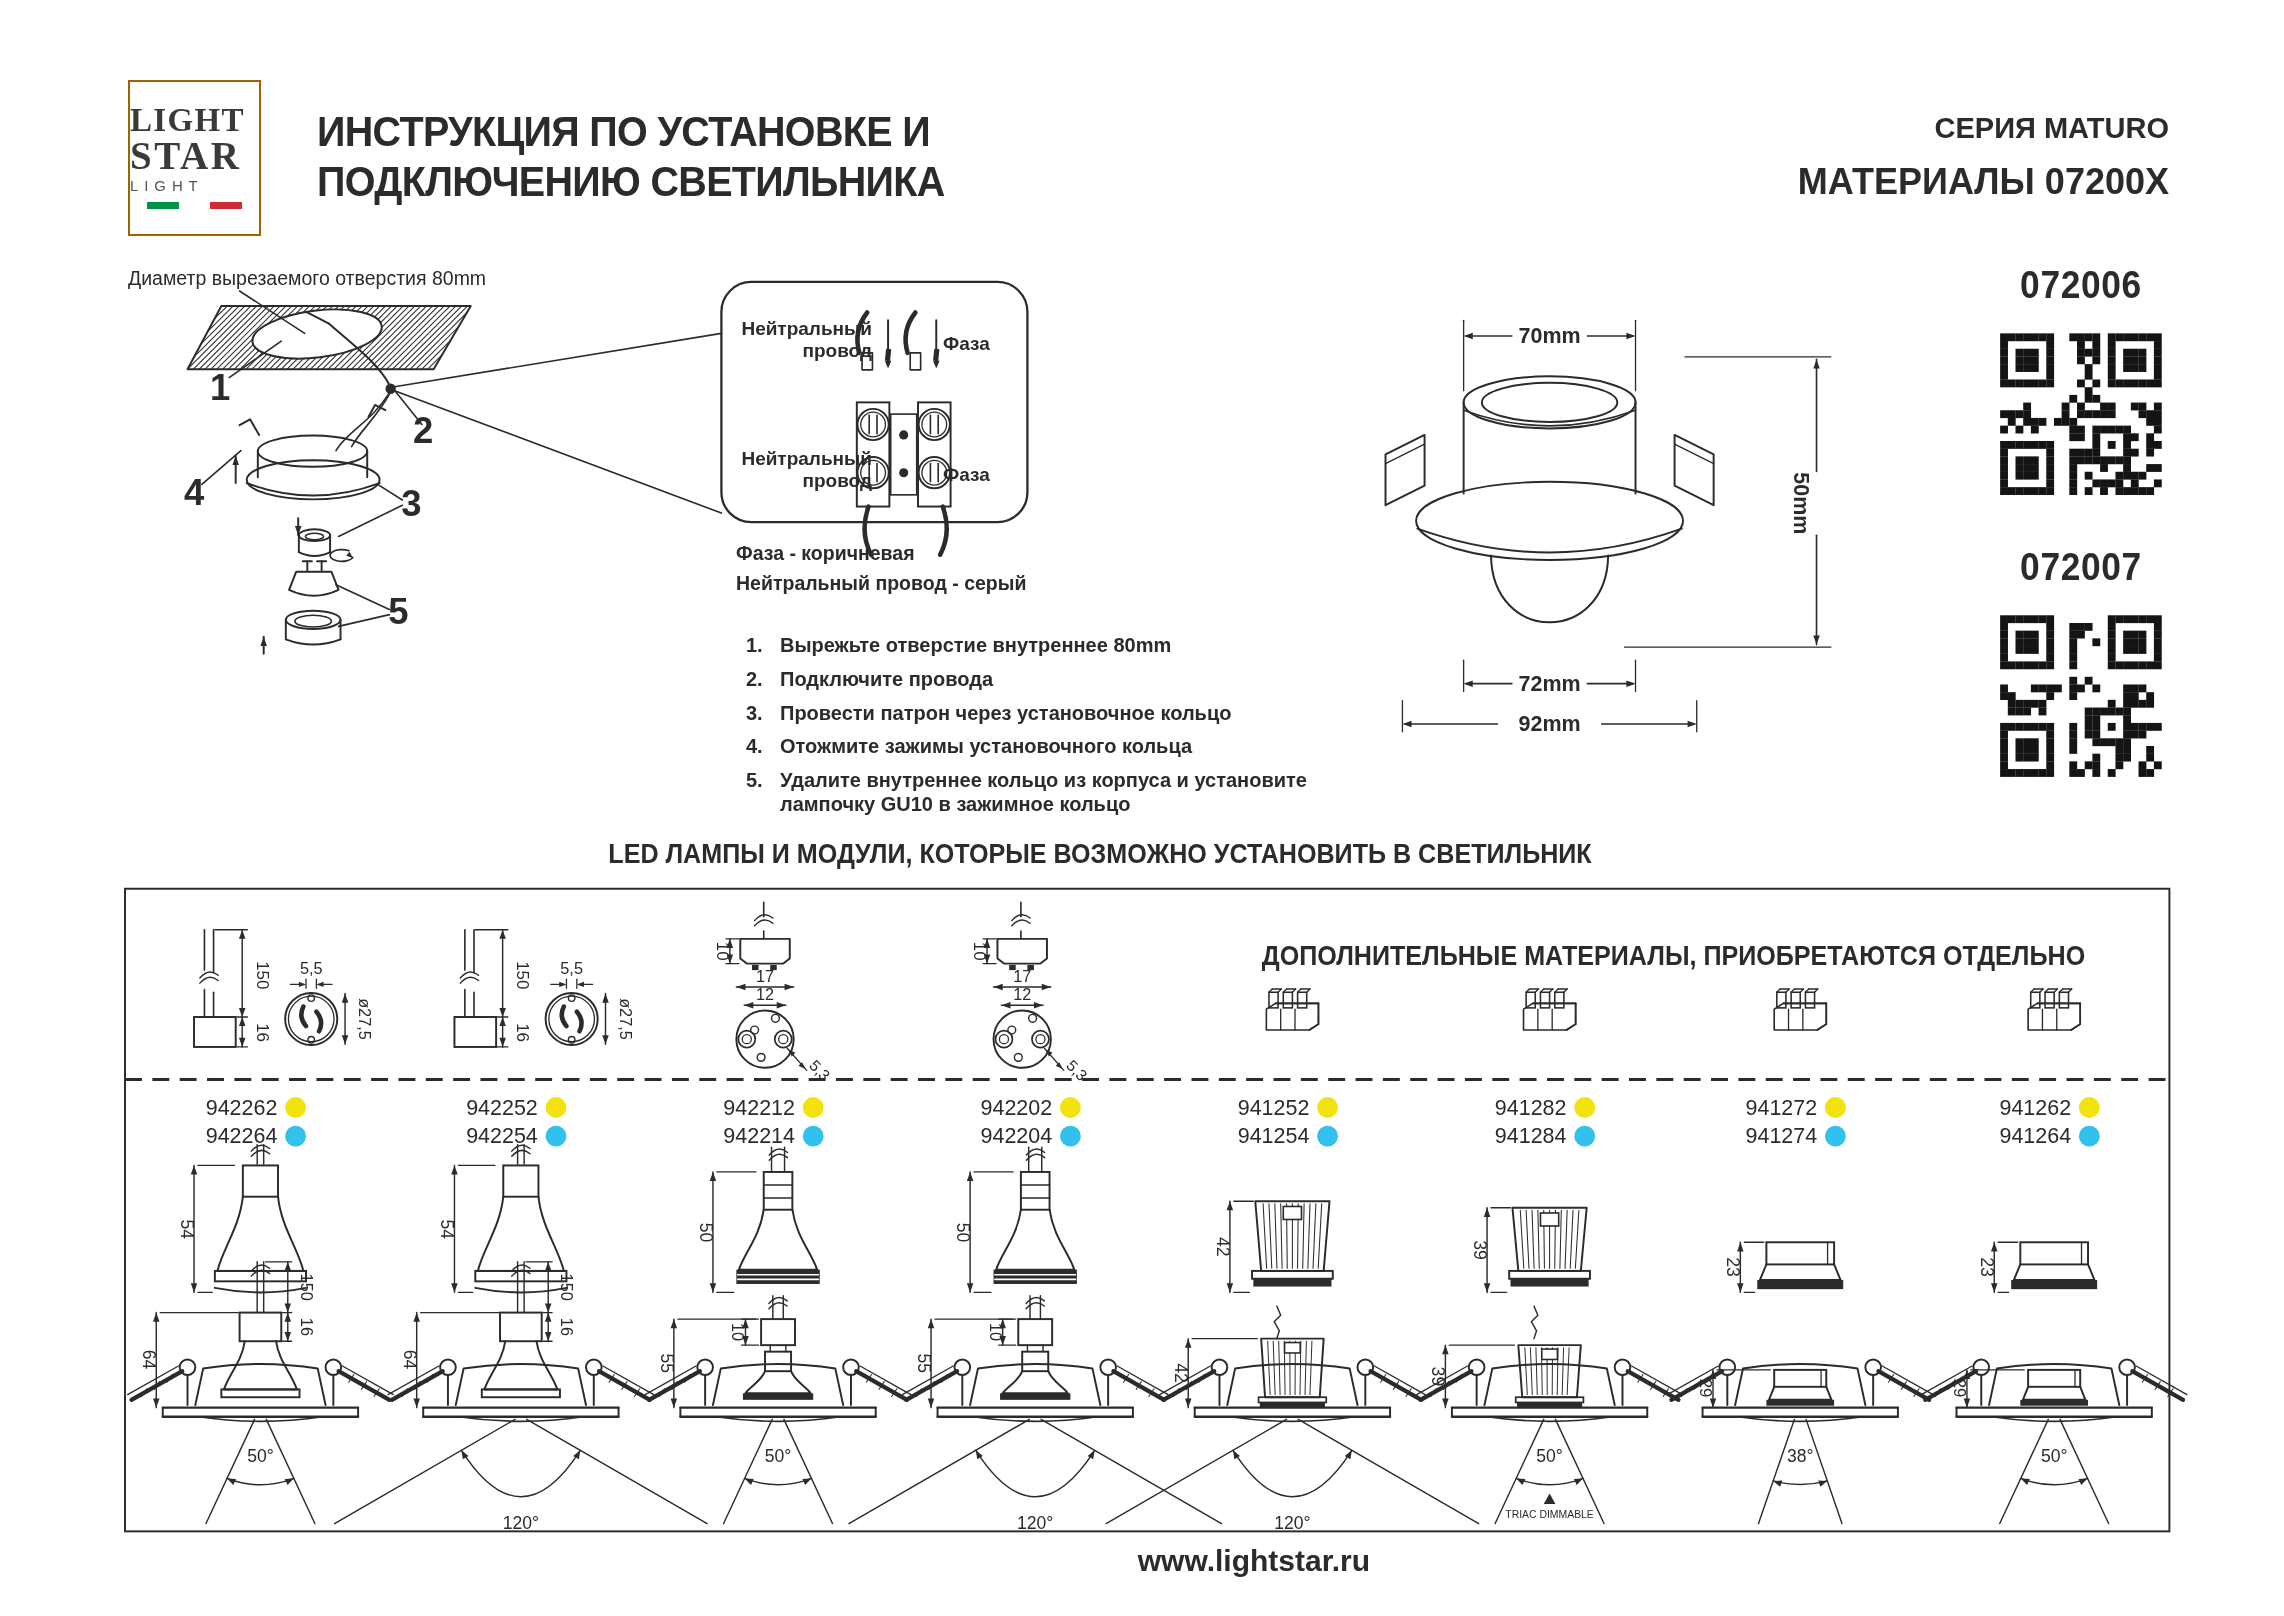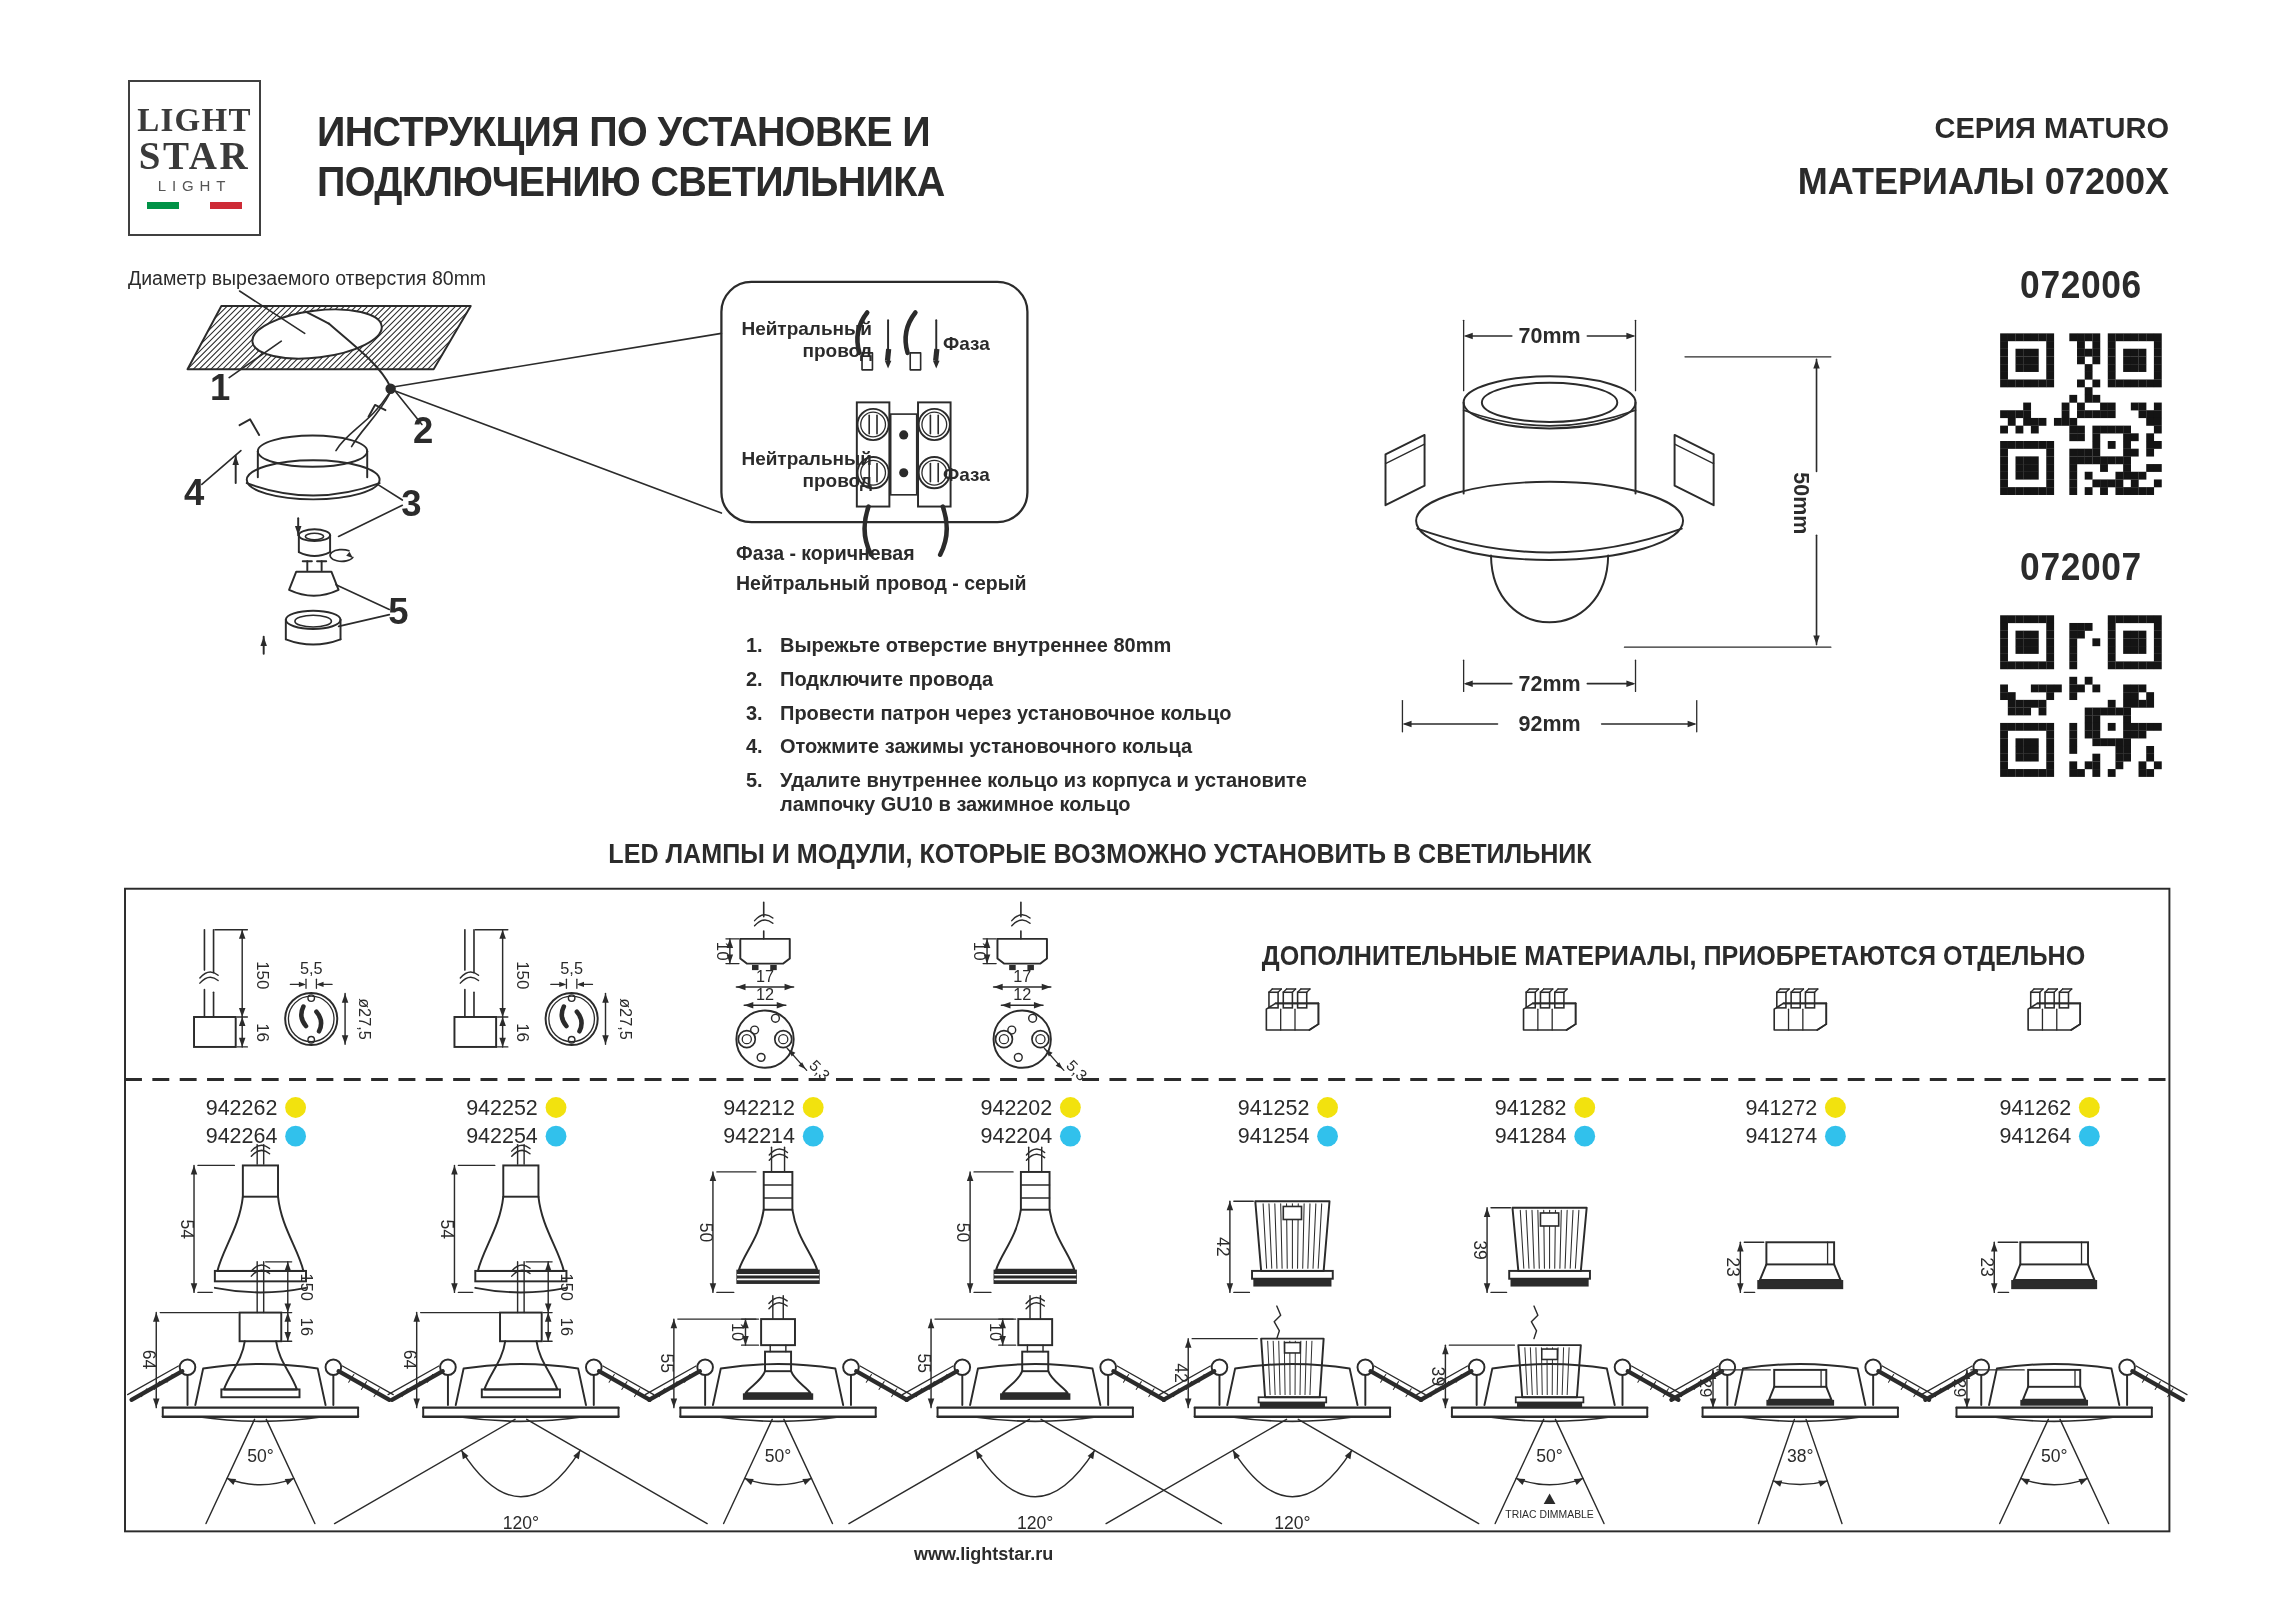--- a/index.html
+++ b/index.html
@@ -5,21 +5,21 @@
   *{margin:0;padding:0;box-sizing:border-box}
   html,body{background:#9a9a9a}
   .page{position:relative;width:2284px;height:1616px;background:#ffffff;
         font-family:"Liberation Sans",sans-serif;color:#2b2b2b;overflow:hidden}
   .abs{position:absolute}
   #art{position:absolute;left:0;top:0}
   text{font-family:"Liberation Sans",sans-serif}
   .cond{transform:scaleX(.94);transform-origin:left top}
   .condC{transform:scaleX(.93);transform-origin:center top}
   .title{font-size:42px;font-weight:700;line-height:50px;letter-spacing:-0.7px}
-  .logo-box{border:2px solid #404040;text-align:center;font-family:"Liberation Serif",serif;color:#3a3a3a}
+  .logo-box{border:2px solid #a16207;font-family:"Liberation Serif",serif;color:#3a3a3a}
   .logo-l1{font-size:33px;font-weight:700;letter-spacing:1.3px;margin-top:21px;line-height:34px}
   .logo-l2{font-size:39px;font-weight:700;letter-spacing:2.6px;line-height:38px}
   .logo-l3{font-size:15px;letter-spacing:5.9px;line-height:22px;font-family:"Liberation Sans",sans-serif;color:#555}
   .flag{display:flex;width:95px;height:6.5px;margin:5.2px auto 0}
   .flag div{flex:1}
   .rt{text-align:left;font-weight:700}
   .steps{font-size:20px;font-weight:600;line-height:24px}
   .step{display:flex;margin-bottom:9.8px}
   .step .n{width:34px;flex:none}
   .wlab{font-size:19px;font-weight:600;line-height:22px}
@@ -1373,15 +1373,15 @@
       <span>Удалите внутреннее кольцо из корпуса и установите лампочку GU10 в зажимное кольцо</span>
       </div>
   </div>
 
   <div class="abs qrcap condC" style="left:1986px;top:264px;width:190px">072006</div>
   <div class="abs qrcap condC" style="left:1986px;top:546px;width:190px">072007</div>
 
   <div class="abs hdr condC" style="left:527px;top:839px;width:1146px">LED ЛАМПЫ И МОДУЛИ, КОТОРЫЕ ВОЗМОЖНО УСТАНОВИТЬ В СВЕТИЛЬНИК</div>
   <div class="abs hdr condC" style="left:1172px;top:941px;width:1003px">ДОПОЛНИТЕЛЬНЫЕ МАТЕРИАЛЫ, ПРИОБРЕТАЮТСЯ ОТДЕЛЬНО</div>
 
-  <div class="abs" style="left:914px;top:1544px;width:456px;text-align:left;font-size:18px;font-weight:700">www.lightstar.ru</div>
+  <div class="abs" style="left:914px;top:1544px;width:456px;text-align:right;font-size:30px;font-weight:700">www.lightstar.ru</div>
 </div>
 
 
 </body></html>

